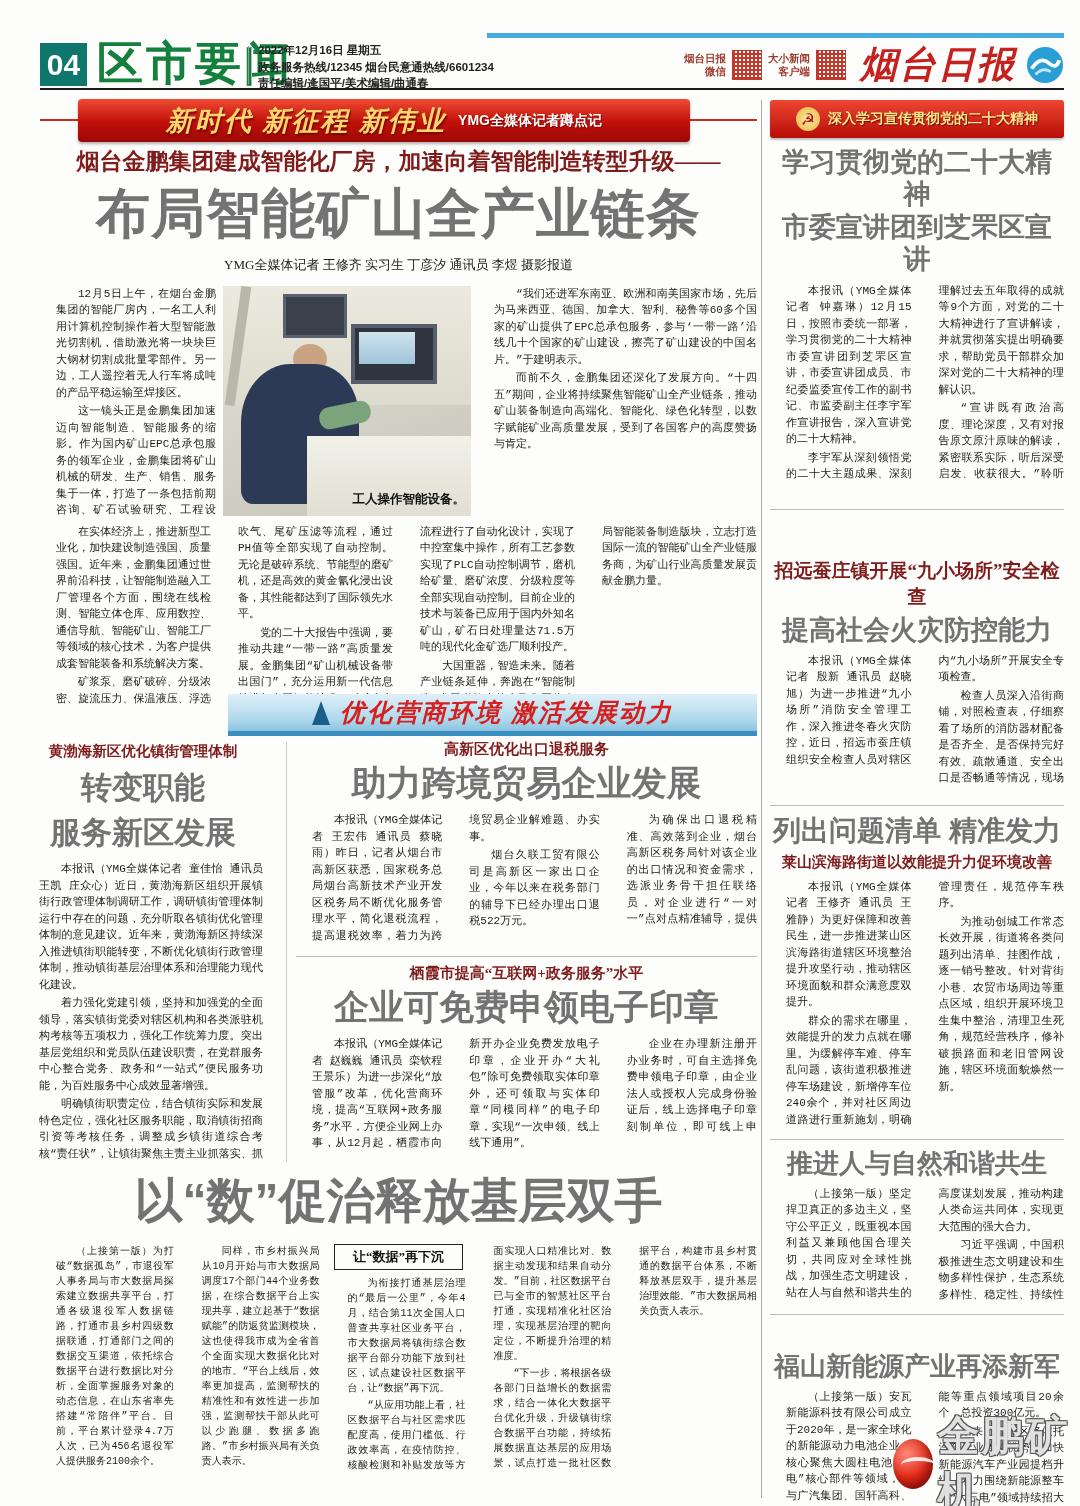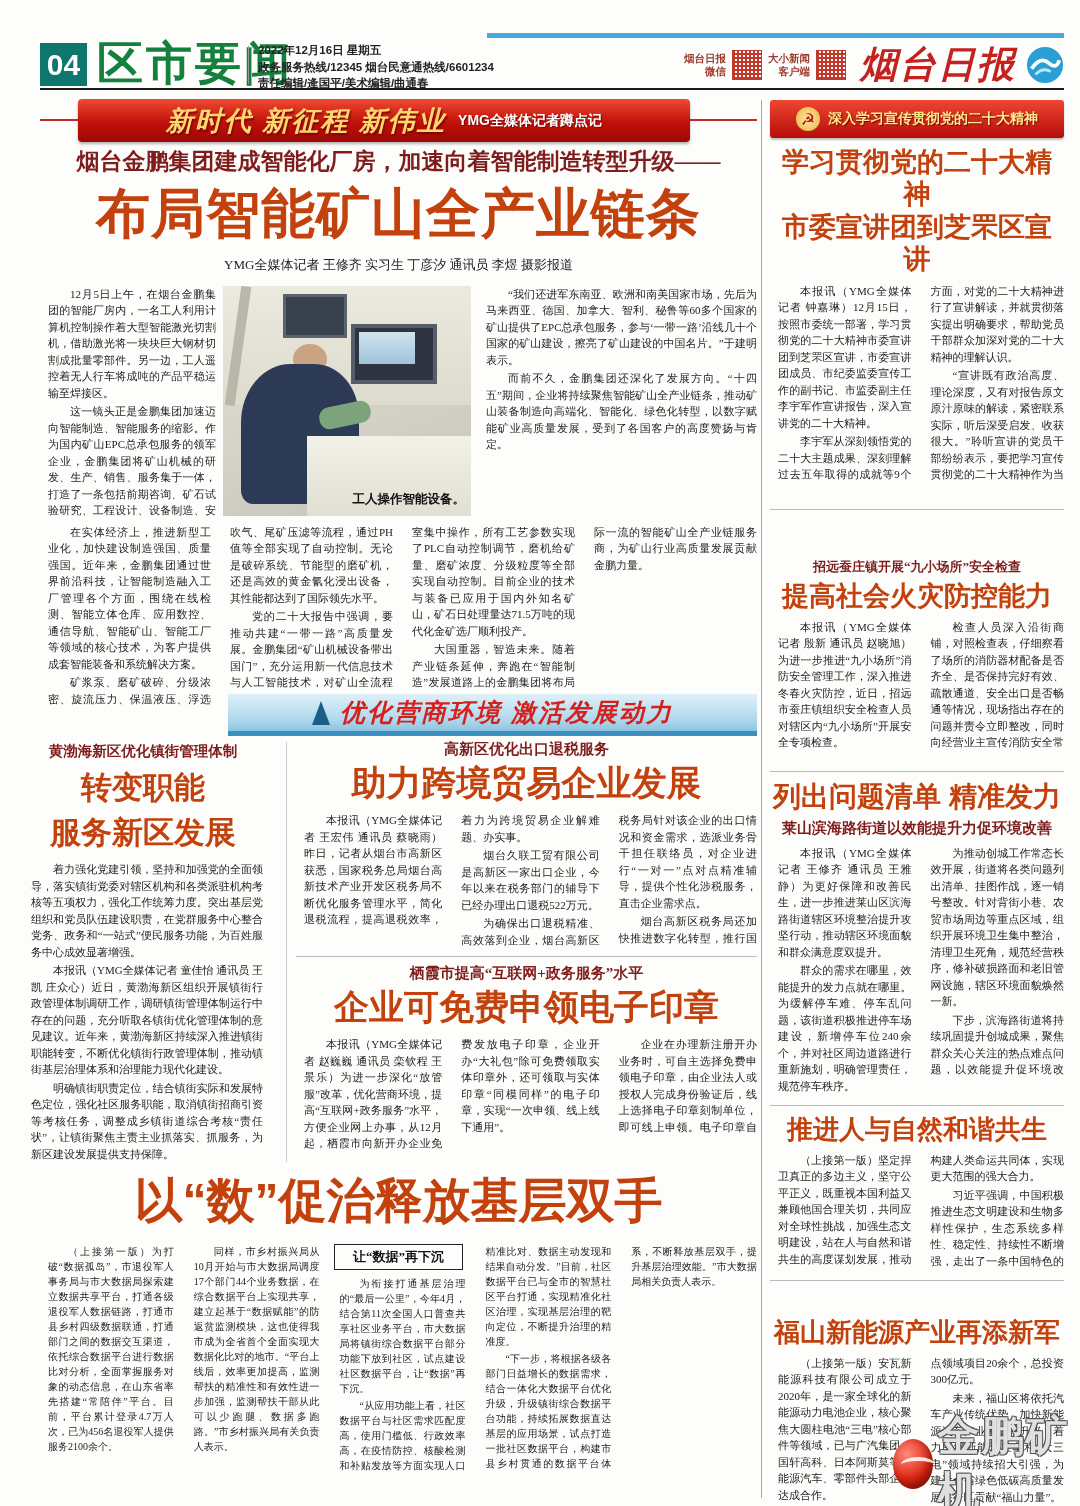--- a/index.html
+++ b/index.html
@@ -22,24 +22,24 @@
             color:#c5211f;letter-spacing:2px;margin-left:8px;white-space:nowrap;}
   
   .redline{position:absolute;left:40px;top:119px;width:717px;height:2px;background:#c62a21;}
   .banner1{position:absolute;left:78px;top:99px;width:612px;height:43px;border-radius:4px;
            background:linear-gradient(180deg,#ef4a33,#c01009 55%,#9d0807);display:flex;align-items:center;
            justify-content:center;gap:12px;box-shadow:0 2px 3px rgba(0,0,0,.3);}
   .banner1 .main{font-size:27px;font-weight:700;font-style:italic;color:#ffd76f;
                  text-shadow:1px 2px 2px #7a0503;letter-spacing:2px;}
   .banner1 .sub{font-size:14px;font-weight:bold;color:#fff;text-shadow:1px 1px 1px #7a0503;}
   
-  .body-txt p{margin:0 0 2px 8px;font-family:Liberation Serif, serif;font-size:11px;line-height:1.5;
+  .body-txt p{margin:0 0 2px 16px;font-family:Liberation Mono, monospace;font-size:11px;line-height:1.5;
               color:#1c1c1c;text-align:justify;text-indent:2em;}
   .kicker{font-family:"Liberation Serif",serif;font-weight:bold;text-align:center;color:#7f1d1d;}
-  .hl{font-weight:900;color:#c2410c;text-align:center;line-height:1.2;}
+  .hl{font-weight:900;color:#737373;text-align:center;line-height:1.2;}
   
   .main-art{position:absolute;left:40px;top:146px;width:717px;}
   .main-art .kicker{font-size:23px;}
   .main-art .hl{font-size:54px;letter-spacing:1px;margin-top:4px;}
   .byline{font-family:"Liberation Serif",serif;font-size:13px;text-align:center;color:#222;margin-top:10px;}
   .top-row{display:flex;gap:7px;margin-top:12px;}
   .colL{width:176px;height:230px;overflow:hidden;}
   .colR{flex:1;height:230px;overflow:hidden;}
   .photo{position:relative;width:248px;height:230px;background:linear-gradient(160deg,#e7e5dc 0%,#d4d2c7 55%,#c6c4b8 100%);overflow:hidden;flex:none;}
   .photo .wall{position:absolute;left:0;top:0;width:100%;height:52%;background:linear-gradient(#eceade,#dddbce);}
@@ -57,21 +57,21 @@
   .side-vline{position:absolute;left:761px;top:100px;width:1px;height:1398px;background:#aaa;}
   .sidebar{position:absolute;left:770px;top:100px;width:294px;}
   .bannerA{height:38px;border-radius:3px;background:linear-gradient(180deg,#ee4631,#b50d08);display:flex;
            align-items:center;justify-content:center;gap:8px;box-shadow:0 2px 2px rgba(0,0,0,.25);}
   .emblem{width:24px;height:24px;border-radius:50%;background:radial-gradient(#ffe9a6,#e8b33c);color:#b50d08;
           font-size:16px;display:flex;align-items:center;justify-content:center;}
   .bannerA .txt{font-size:14px;font-weight:bold;color:#ffe98a;text-shadow:1px 1px 1px #7a0503;}
   .sb-art{margin-top:8px;}
   .sb-art .hl1{font-size:27px;}
   .sb-cols{margin-top:7px;column-count:2;column-gap:11px;column-fill:auto;overflow:hidden;}
-  .sb-art .kicker{font-size:13px;margin-top:48px;}
+  .sb-art .kicker{font-size:19px;margin-top:48px;}
   .sb-hr{height:1px;background:#bbb;margin:10px 0 8px 0;}
   
   .banner2{position:absolute;left:228px;top:694px;width:529px;height:37px;
            background:linear-gradient(180deg,#dff0f9,#aed8ec 70%,#8cc3e0);border-bottom:5px solid #3b8fc0;
            display:flex;align-items:center;justify-content:center;gap:10px;}
   .banner2 .txt{font-size:25px;font-weight:900;font-style:italic;color:#d5201e;letter-spacing:2px;}
   .pagoda{width:0;height:0;border-left:9px solid transparent;border-right:9px solid transparent;
           border-bottom:24px solid #1a5e8a;position:relative;}
   .midL{position:absolute;left:23px;top:742px;width:240px;}
   .midL .kicker{font-size:14.5px;}
@@ -239,22 +239,22 @@
   <div class="banner2">
     <span class="pagoda"></span>
     <span class="txt">优化营商环境 激活发展动力</span>
   </div>
 
   <div class="midL">
     <div class="kicker">黄渤海新区优化镇街管理体制</div>
     <div class="hl">转变职能</div>
     <div class="hl">服务新区发展</div>
     <div class="body-txt" style="margin-top:10px;height:300px;overflow:hidden;">
+        <p>本报讯（YMG全媒体记者 童佳怡 通讯员 王凯 庄众心）近日，黄渤海新区组织开展镇街行政管理体制调研工作，调研镇街管理体制运行中存在的问题，充分听取各镇街优化管理体制的意见建议。近年来，黄渤海新区持续深入推进镇街职能转变，不断优化镇街行政管理体制，推动镇街基层治理体系和治理能力现代化建设。</p>
         <p>着力强化党建引领，坚持和加强党的全面领导，落实镇街党委对辖区机构和各类派驻机构考核等五项权力，强化工作统筹力度。突出基层党组织和党员队伍建设职责，在党群服务中心整合党务、政务和“一站式”便民服务功能，为百姓服务中心成效显著增强。</p>
-        <p>本报讯（YMG全媒体记者 童佳怡 通讯员 王凯 庄众心）近日，黄渤海新区组织开展镇街行政管理体制调研工作，调研镇街管理体制运行中存在的问题，充分听取各镇街优化管理体制的意见建议。近年来，黄渤海新区持续深入推进镇街职能转变，不断优化镇街行政管理体制，推动镇街基层治理体系和治理能力现代化建设。</p>
         <p>明确镇街职责定位，结合镇街实际和发展特色定位，强化社区服务职能，取消镇街招商引资等考核任务，调整成乡镇街道综合考核“责任状”，让镇街聚焦主责主业抓落实、抓服务，为新区建设发展提供支持保障。</p>
       </div>
   </div>
   <div class="mid-vline"></div>
 
   <div class="midR1">
     <div class="kicker">高新区优化出口退税服务</div>
     <div class="hl">助力跨境贸易企业发展</div>
     <div class="m3cols body-txt">
         <p>本报讯（YMG全媒体记者 王宏伟 通讯员 蔡晓雨）昨日，记者从烟台市高新区获悉，国家税务总局烟台高新技术产业开发区税务局不断优化服务管理水平，简化退税流程，提高退税效率，着力为跨境贸易企业解难题、办实事。</p>

